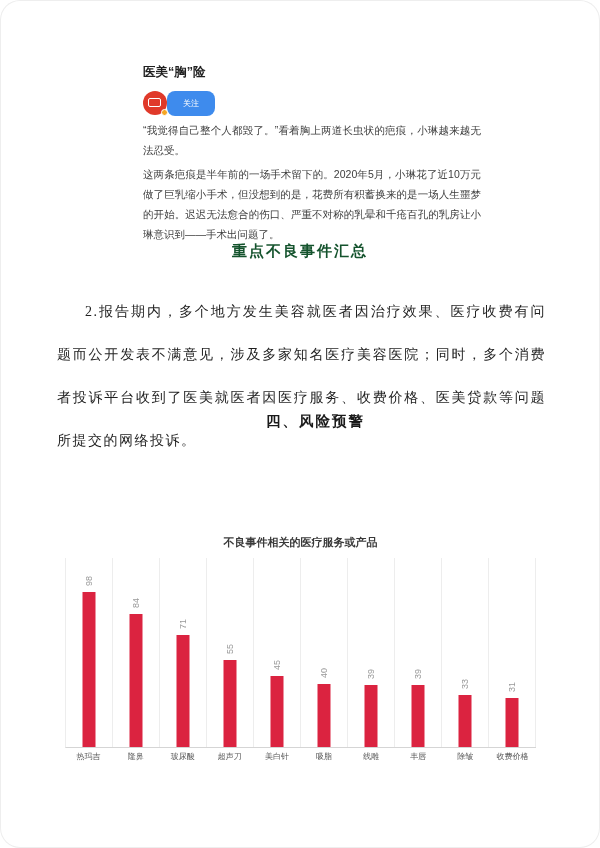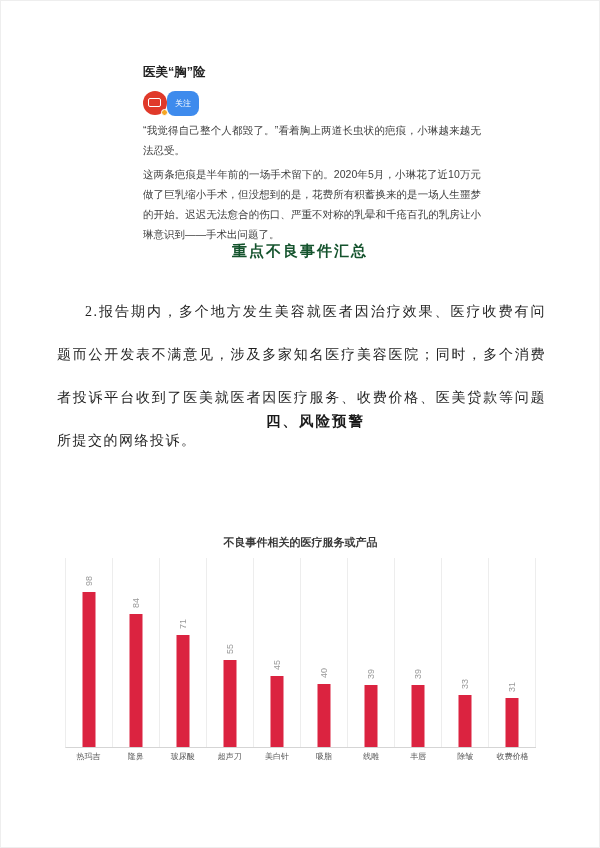--- a/index.html
+++ b/index.html
@@ -2,20 +2,21 @@
 <html style="--accent-blue: #3e8bed; --logo-red: #e0392a; --text-red: #dd4444; --bar-red: #db2340;"><head>
 <meta charset="utf-8">
 <style>
   * { margin:0; padding:0; box-sizing:border-box; }
   html,body { background:#fff; }
   body { font-family:"Liberation Sans", sans-serif; }
   .page {
     position:relative; width:600px; height:848px; background:#fff;
     box-shadow: inset 0 0 0 1px #eeeeee;
     overflow:hidden;
+    border-radius:20px;
   }
   
   .article-title {
     position:absolute; left:143px; top:64px; width:337px;
     font-size:12.5px; font-weight:bold; color:#1f1f1f;
   }
   .source-card {
     position:absolute; left:143px; top:90px; width:337px; height:26px;
     display:flex; align-items:center;
   }
@@ -30,21 +31,21 @@
   .logo-badge {
     position:absolute; right:-1px; bottom:-1px; width:7px; height:7px;
     border-radius:50%; background:#f5a623; border:1px solid #fff;
   }
   .source-info { margin-left:7px; flex:1 1 auto; line-height:1; }
   .source-name { font-size:9.5px; color:#2b2b2b; }
   .source-meta { font-size:7.5px; color:#a6a6a6; margin-top:3px; }
   .follow-btn {
     flex:0 0 auto; border:none; cursor:pointer;
     background:var(--accent-blue,#3e8bed); color:#fff;
-    font-size:8px; line-height:15px; height:25px; padding:0 8px;
+    font-size:8px; line-height:15px; height:25px; padding:0 16px;
     border-radius:8px; font-family:inherit;
   }
   .sans-para {
     position:absolute; left:143px; width:338px;
     font-size:10.5px; line-height:20px; color:#3d3d3d; text-align:justify;
   }
   #para-1 { top:120px; }
   #para-2 { top:164px; }
   
   .center-heading {

